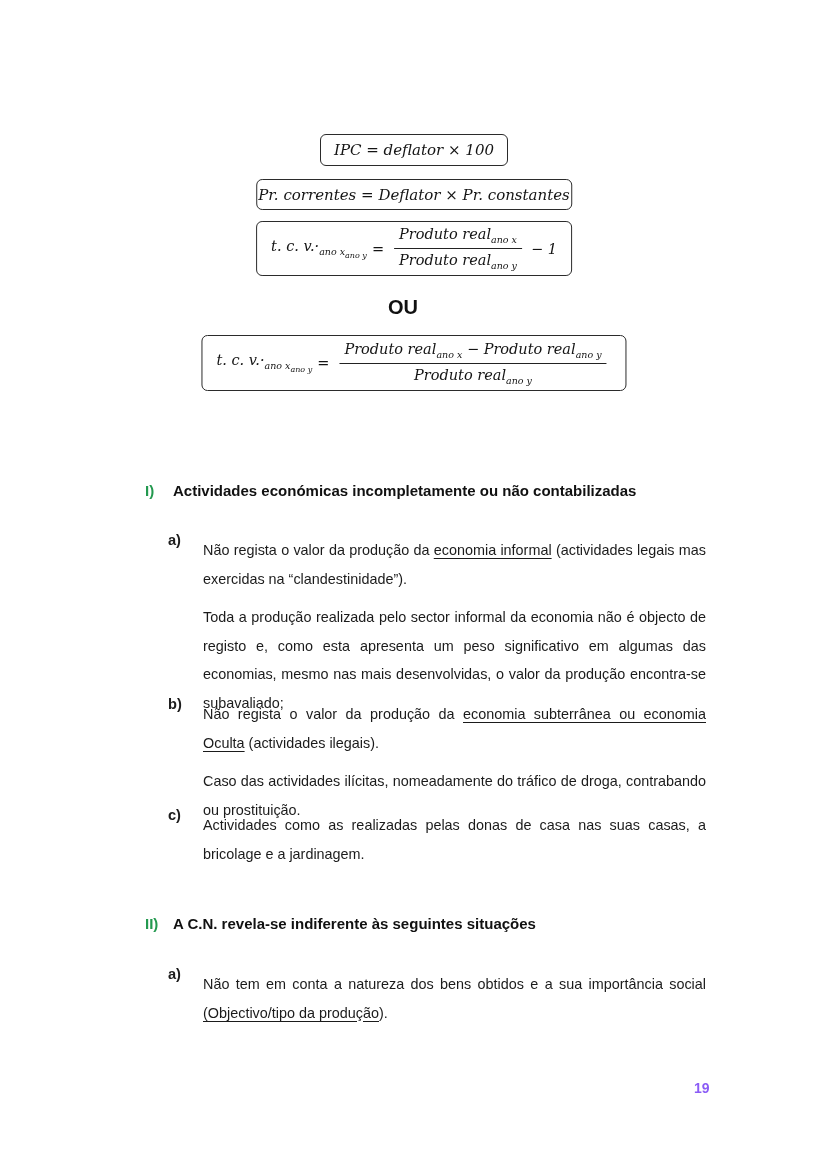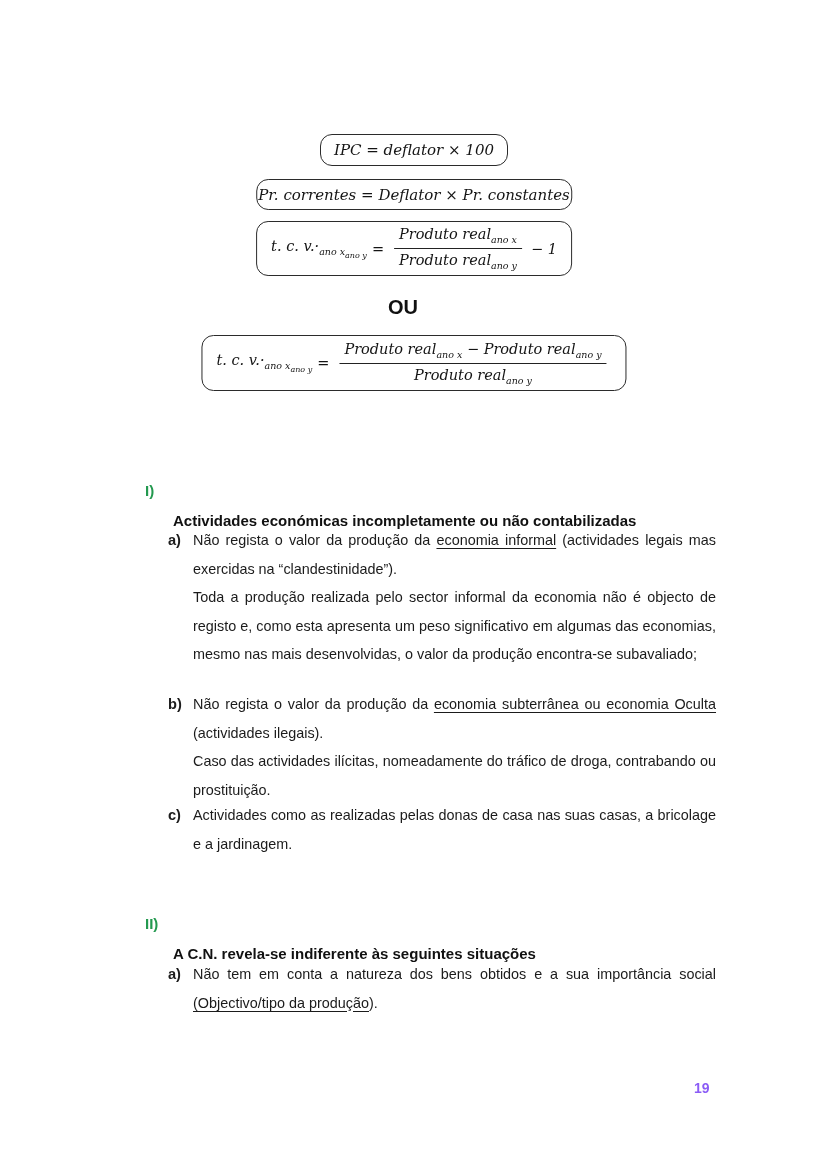--- a/index.html
+++ b/index.html
@@ -5,21 +5,21 @@
   html, body { margin:0; padding:0; background:#ffffff; }
   .page {
     position:relative; width:828px; height:1171px; margin:0 auto;
     background:#ffffff; overflow:hidden;
     font-family:"Liberation Sans", sans-serif; color:#1c1c1c;
   }
 
   
   .fbox {
     position:absolute; left:50%; transform:translateX(-50%);
-    border:1.6px solid #2b2b2b; border-radius:12px;
+    border:1.6px solid #2b2b2b; border-radius:6px;
     background:#fff;
     font-family:"DejaVu Serif", serif; font-style:italic; color:#141414;
     display:flex; align-items:center; justify-content:center;
     white-space:nowrap;
   }
   #fbox-ipc       { top:134px; height:30px; padding:0 13px; font-size:15px; }
   #fbox-precos    { top:179px; height:29px; padding:0 1px; font-size:15px; }
   #fbox-tcv-ratio { top:221px; height:53px; padding:0 14px; font-size:14.5px; }
   #fbox-tcv-diff  { top:335px; height:54px; padding:0 14px; font-size:14.5px; }
 
@@ -38,32 +38,32 @@
 
   
   .section-heading {
     position:absolute; top:433px; left:137px;
     display:flex; gap:18px; font-size:17px; font-weight:bold;
   }
 
   
   .roman-item { position:absolute; left:145px; width:570px; display:flex; font-size:15px; }
   .roman-marker { font-weight:bold; width:28px; flex:none; }
-  .roman-title  { font-weight:bold; color:#111;margin-top:30px; }
+  .roman-title  { font-weight:bold; color:#111; }
   #list-I-header  { top:482px; }
   #list-II-header { top:915px; }
 
   
   .letter-item { position:absolute; left:168px; width:548px; }
   .letter-marker { position:absolute; left:0; top:0; font-weight:bold; font-size:14.6px; line-height:28.5px; }
   .item-body {
     margin-left:25px; text-align:justify;
     font-size:14.4px; line-height:28.5px; color:#1b1b1b;
   }
-  .item-body p { margin:0; }
+  .item-body p { margin:10px; }
   #item-Ia  { top:526px; }
   #item-Ib  { top:690px; }
   #item-Ic  { top:801px; }
   #item-IIa { top:960px; }
 
   .u { text-decoration:underline; text-underline-offset:3px; }
 
   
   .page-num { position:absolute; top:1080px; left:694px; font-size:14px; color:#8b5cf6;font-weight:bold; }
 </style>

